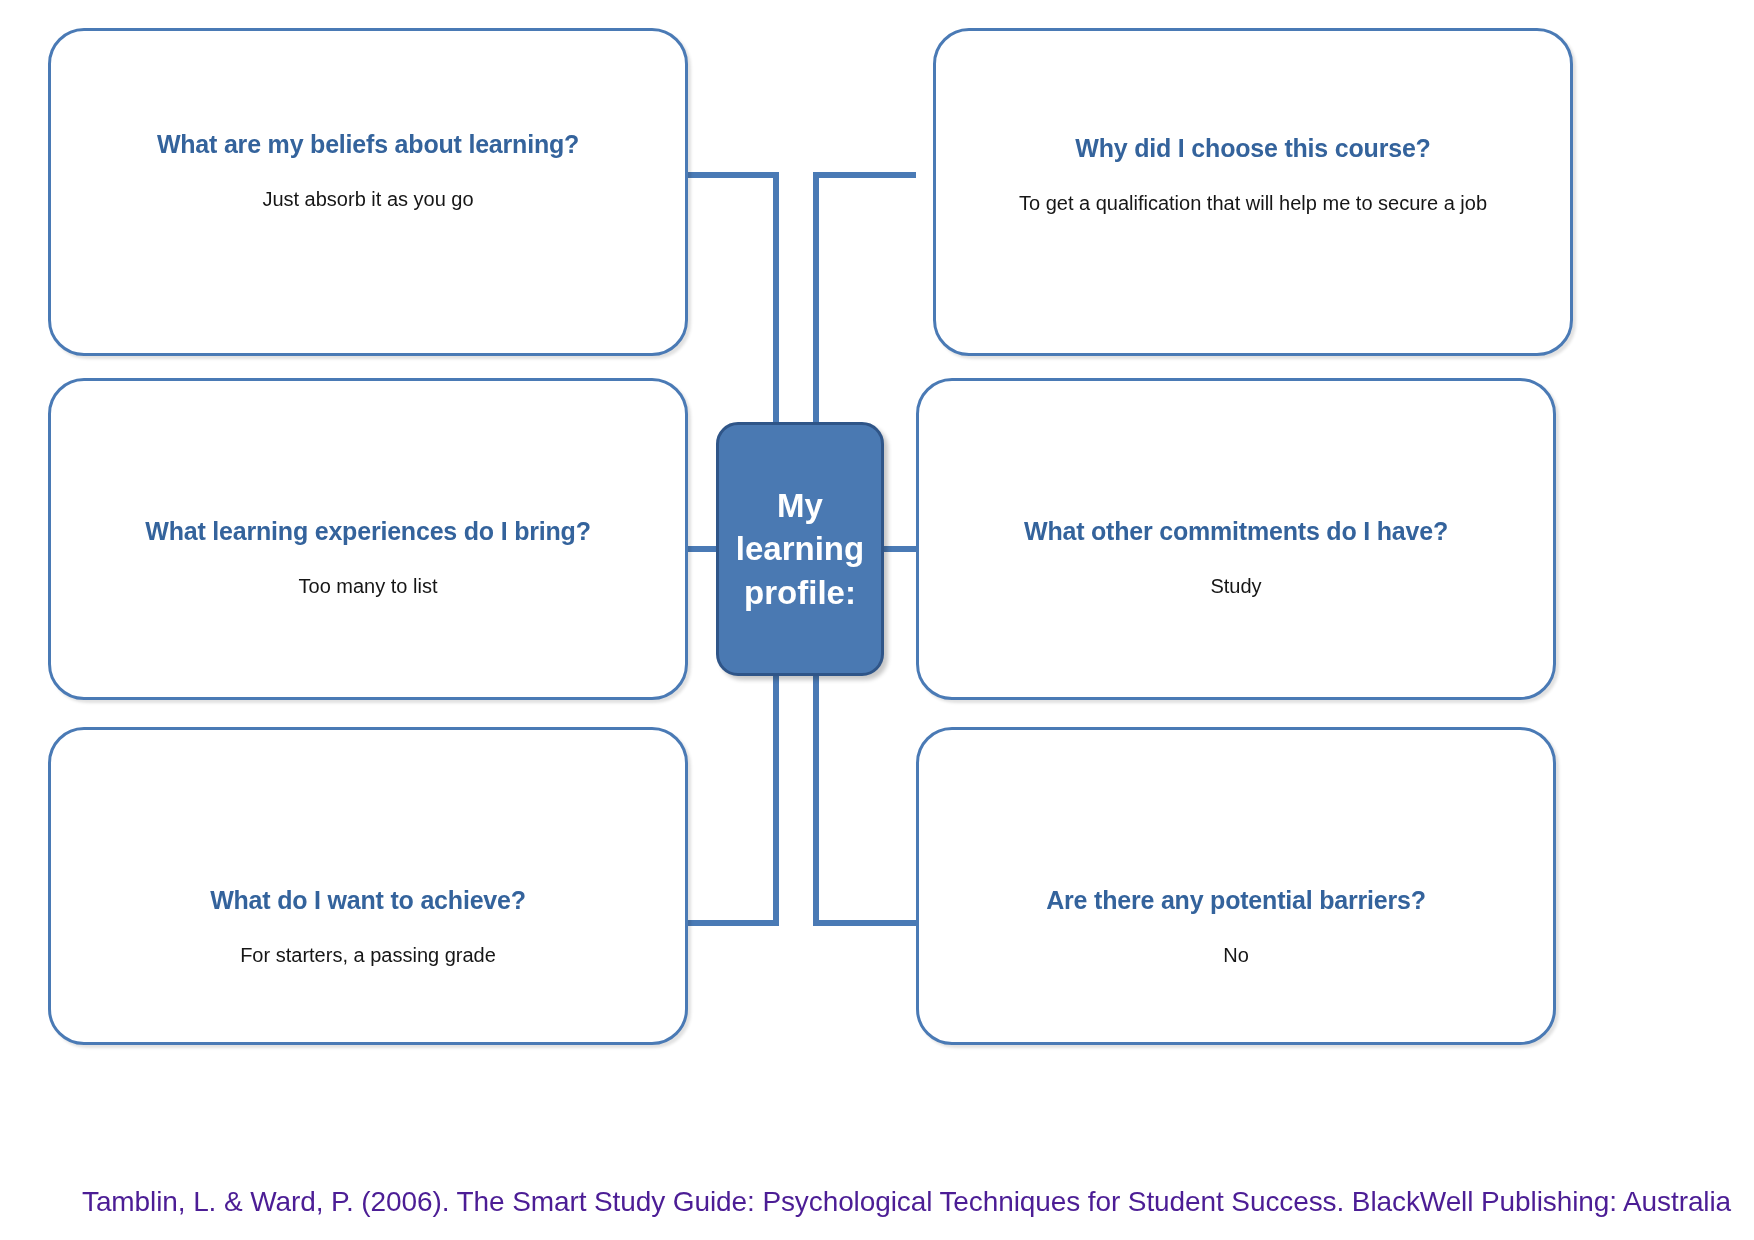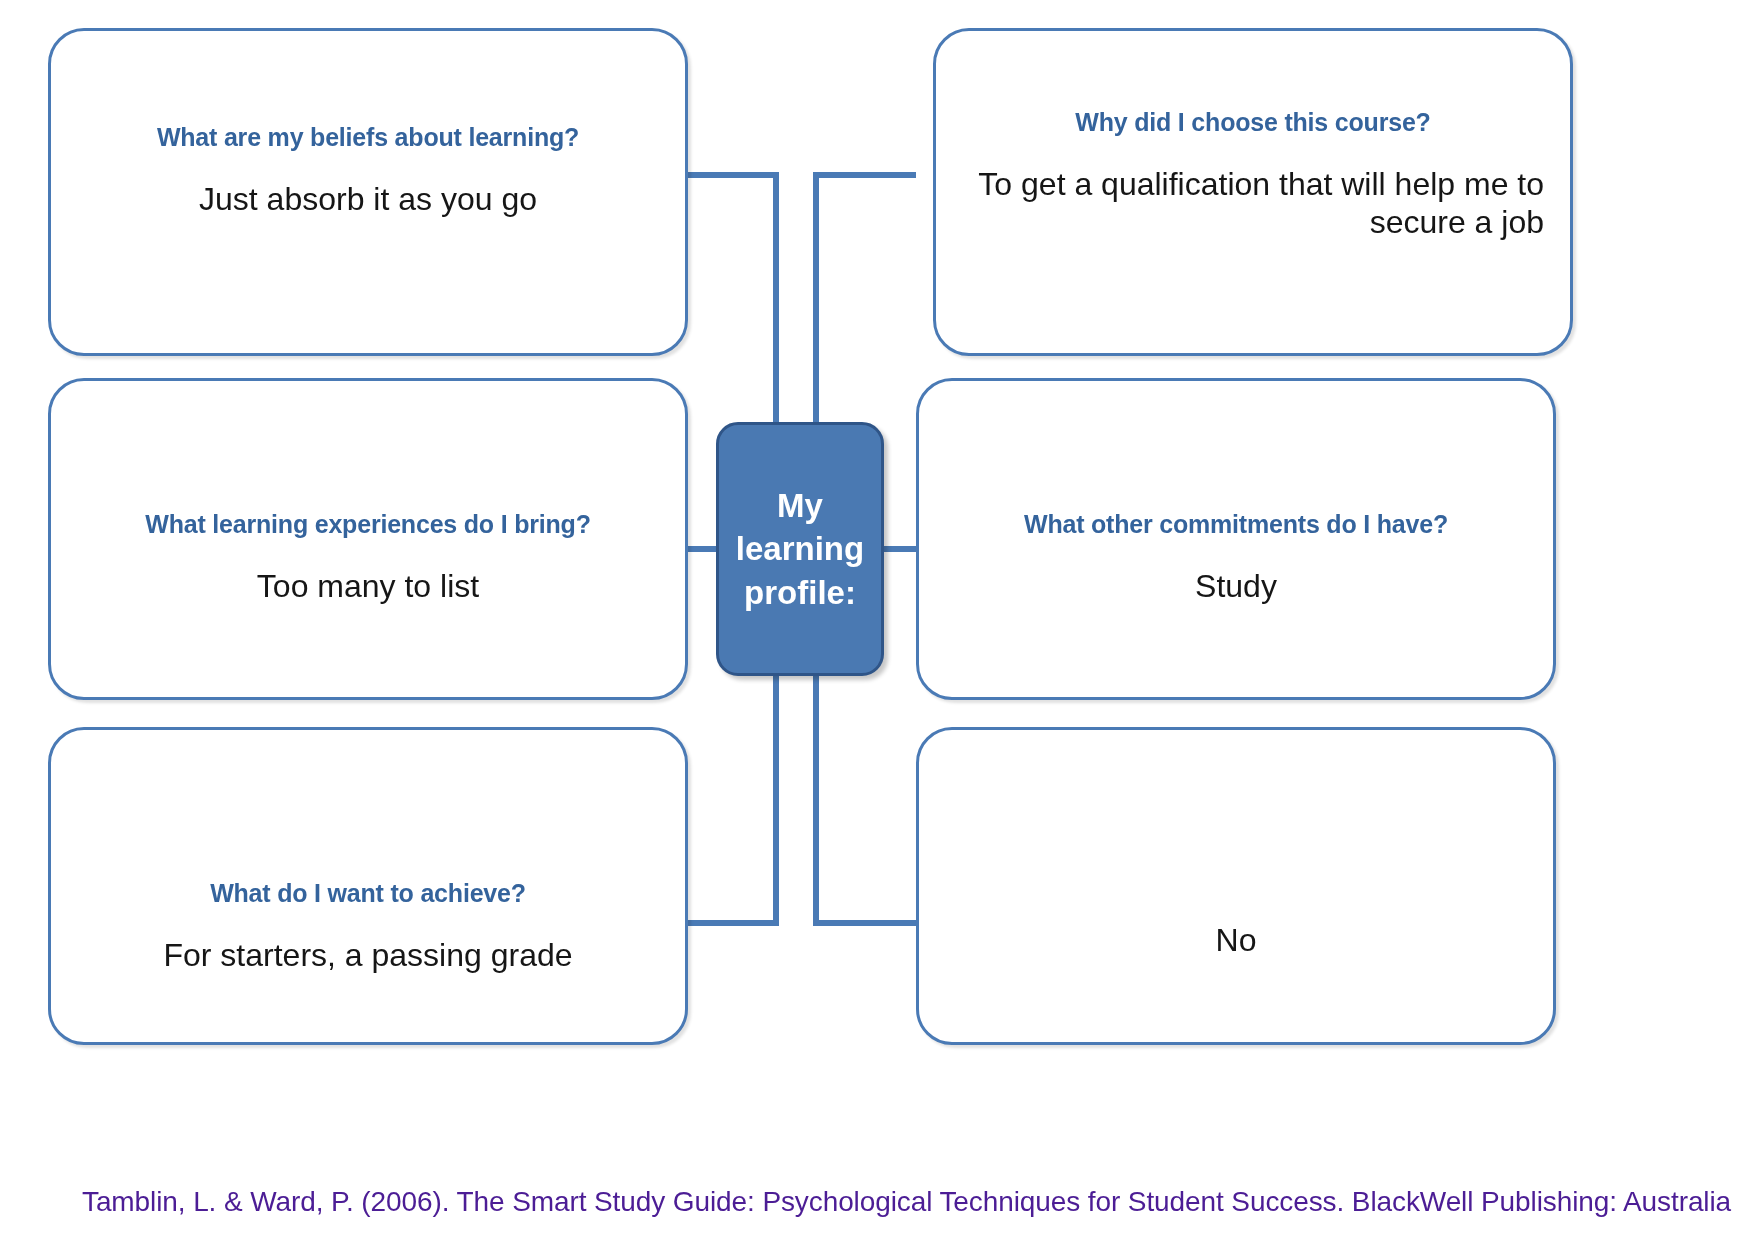--- a/index.html
+++ b/index.html
@@ -33,22 +33,22 @@
     color:#34639c;
     font-weight:bold;
     font-size:25px;
     letter-spacing:-0.2px;
     text-align:center;
     line-height:1.2;
   }
   .node .a{
     color:#161616;
     font-weight:normal;
-    font-size:32px;
-    text-align:right;
+    font-size:20px;
+    text-align:left;
     line-height:1.2;
     margin-top:28px;
   }
 
   
   #node-beliefs      {left:32px;  top:28px;   width:640px; height:328px;}
   #node-experiences  {left:32px;  top:378px;  width:640px; height:322px;}
   #node-achieve      {left:32px;  top:727px;  width:640px; height:318px;}
   
   #node-course       {left:900px; top:28px;   width:640px; height:328px;margin-left:17px;}
@@ -150,20 +150,21 @@
 
   <div class="node" id="node-commitments">
     <div class="inner">
       <div class="q">What other commitments do I have?</div>
       <div class="a">Study</div>
     </div>
   </div>
 
   <div class="node" id="node-barriers">
     <div class="inner">
+      <div class="q">Are there any potential barriers?</div>
       <div class="a">No</div>
     </div>
   </div>
 
   <div id="center-node">
     <div class="ctitle">My learning profile:</div>
   </div>
 
   <div id="citation">Tamblin, L. &amp; Ward, P. (2006). The Smart Study Guide: Psychological Techniques for Student Success. BlackWell Publishing: Australia</div>
 

